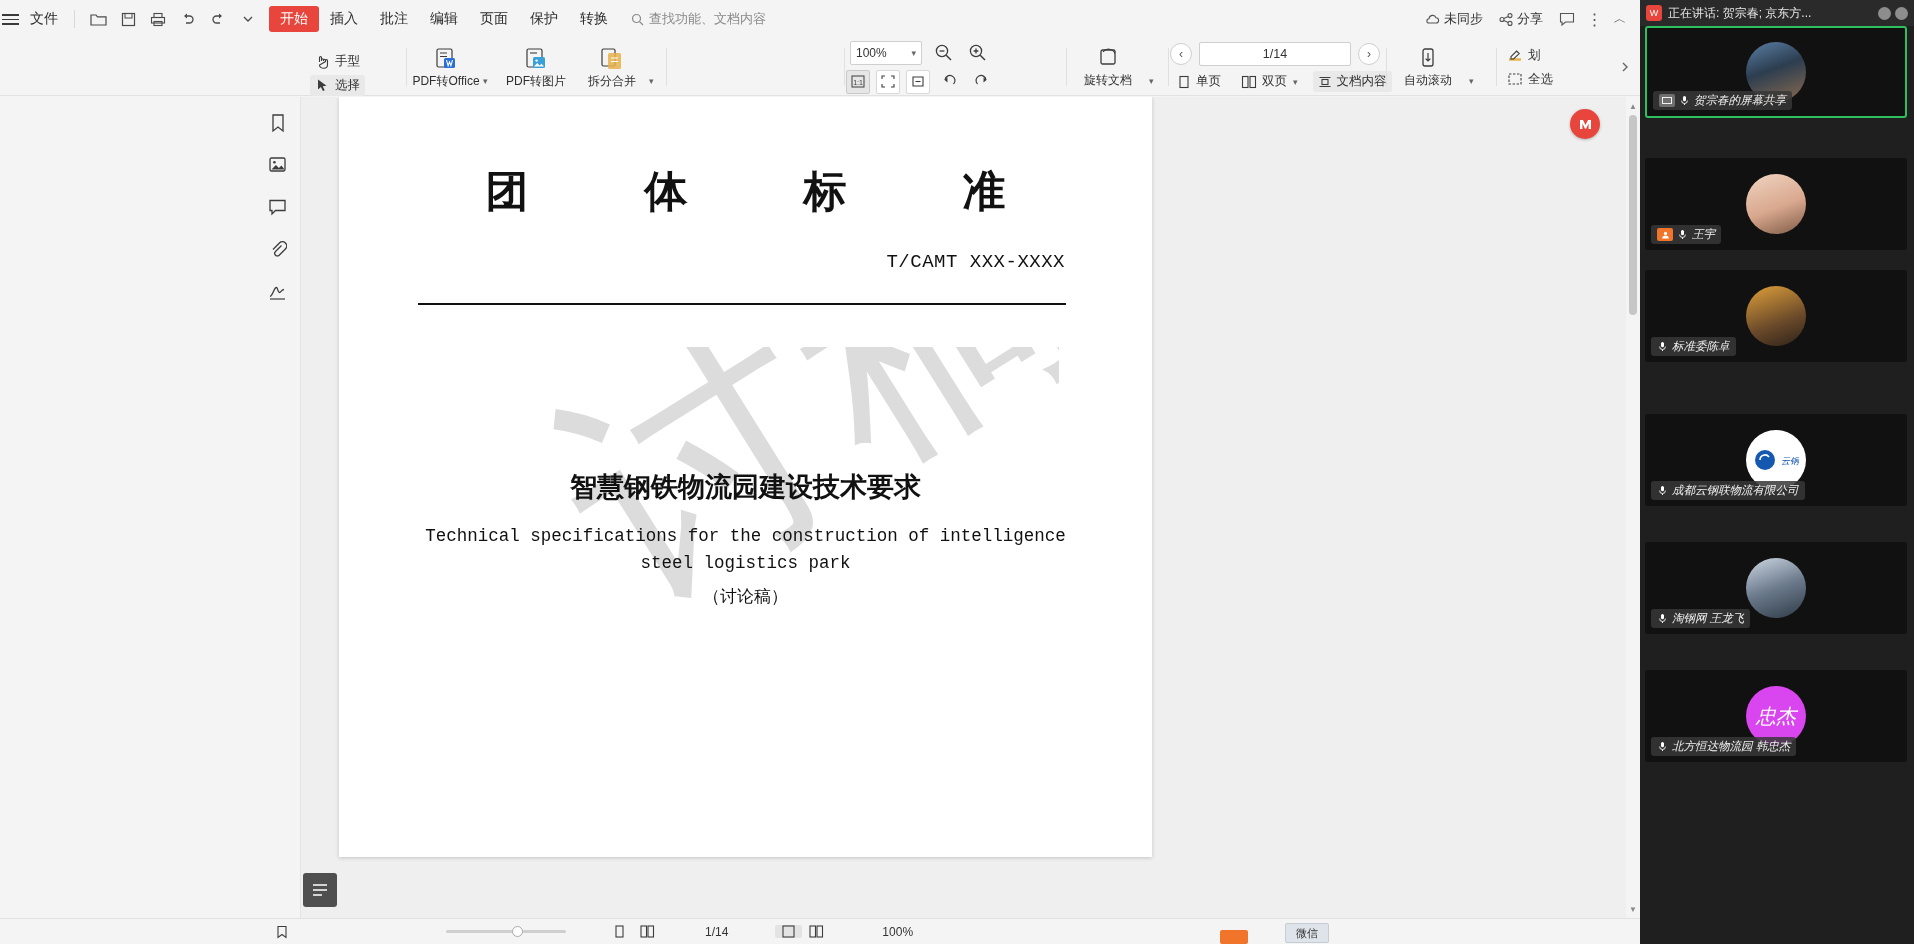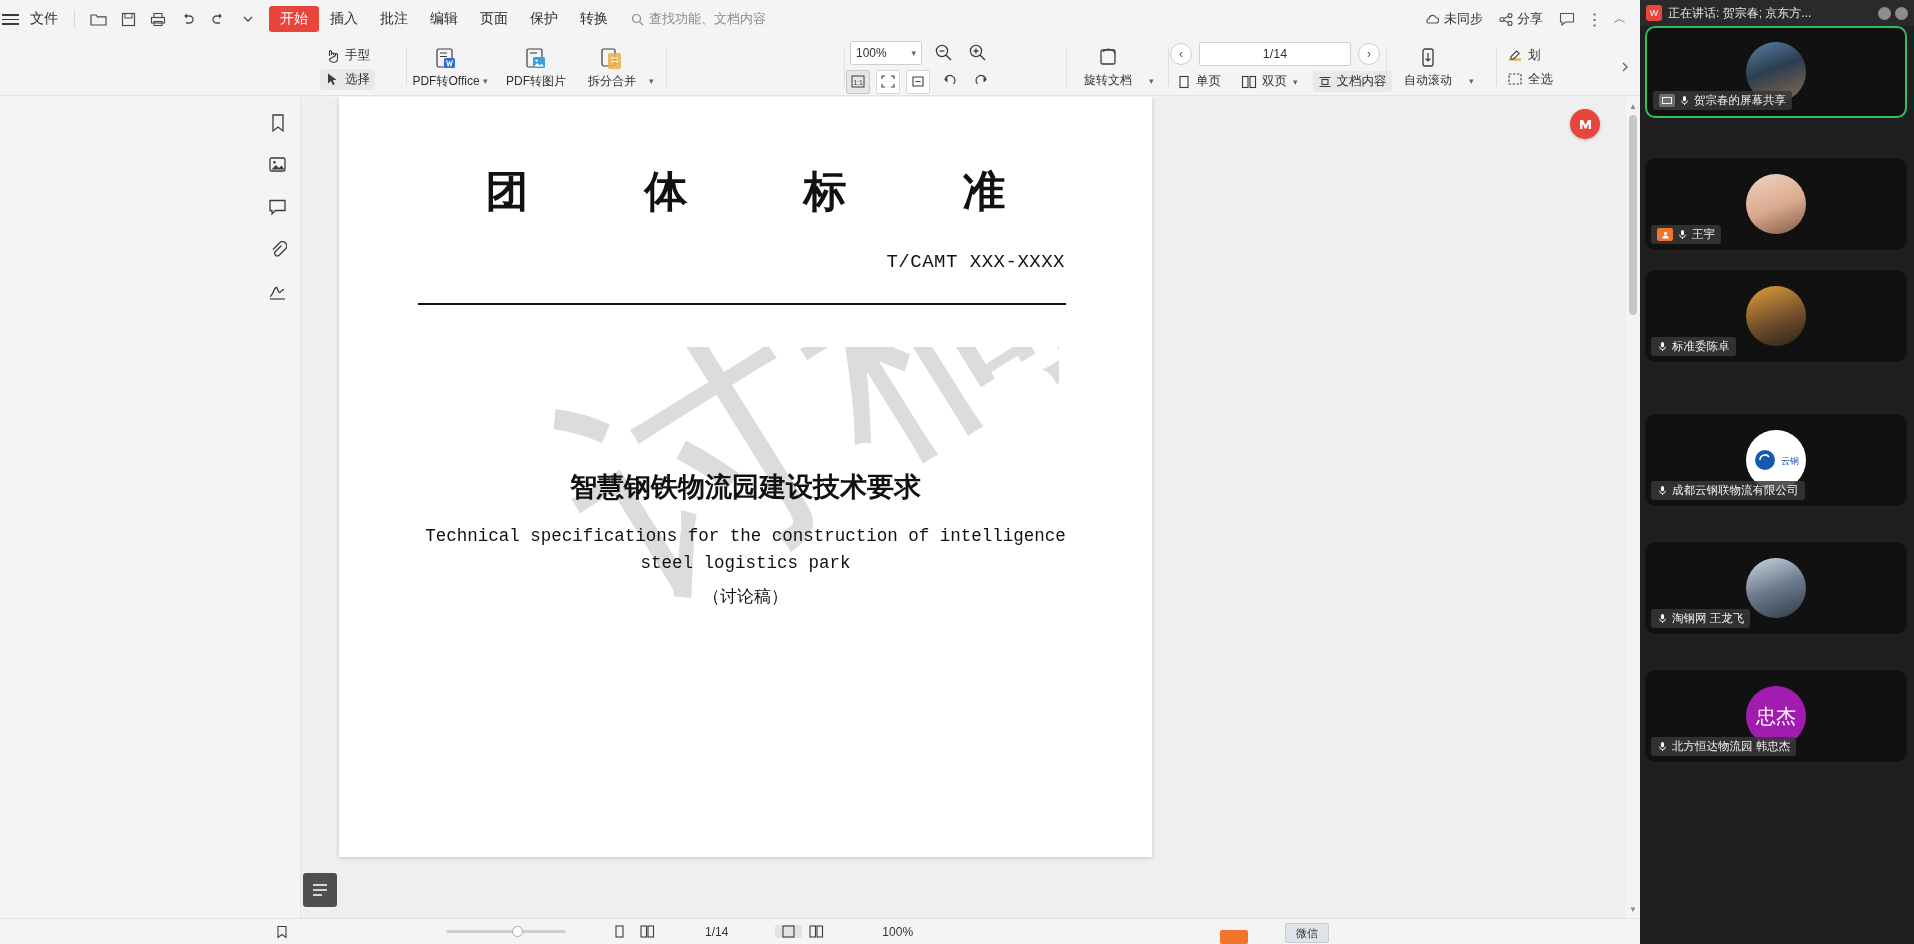--- a/index.html
+++ b/index.html
@@ -211,35 +211,35 @@
     background: #2a2a2a; display: flex; align-items: center; padding: 0 6px; gap: 6px;
   }
   .speak-ico { width: 16px; height: 16px; border-radius: 3px; background: #e8453c; display:flex;align-items:center;justify-content:center;color:#fff;font-size:9px;}
   .speak-txt { font-size: 12px; color: #e6e6e6; white-space: nowrap; overflow: hidden; text-overflow: ellipsis; flex: 1;}
   .speak-right { display: flex; gap: 4px; align-items:center; }
   .dotg { width: 13px; height: 13px; border-radius: 50%; background: #8d8d8d; }
 
   .tiles { position: absolute; left: 0; top: 26px; width: 274px; bottom: 0; }
   .tile {
     position: absolute; left: 5px; width: 262px; height: 92px;
-    background: #111; border-radius: 10px; overflow: hidden;
+    background: #111; border-radius: 3px; overflow: hidden; font-style: italic;
   }
   .tile.sharing { border: 2px solid #2fbf5c; }
   .avatar {
     position: absolute; left: 50%; top: 50%; transform: translate(-50%,-50%);
     width: 60px; height: 60px; border-radius: 50%; overflow: hidden;
     display: flex; align-items: center; justify-content: center;
     font-size: 18px; color: #fff;
   }
   .av-photo-a { background: linear-gradient(160deg,#5b7fa6 0%,#2c3e50 45%,#8c6b4f 100%); }
   .av-photo-b { background: linear-gradient(160deg,#f0d4c2 0%,#d9a88e 55%,#7d5a46 100%); }
   .av-photo-c { background: linear-gradient(160deg,#dfa03a 0%,#6b4a2a 60%,#2b2118 100%); }
   .av-logo { background: #ffffff; }
   .av-photo-d { background: linear-gradient(160deg,#cfd8e3 0%,#6b7a8c 50%,#2e3a46 100%); }
-  .av-blue { background: #a21caf; font-size: 20px; }
+  .av-blue { background: #d946ef; font-size: 20px; }
   .namechip {
     position: absolute; left: 6px; bottom: 6px; height: 19px;
     background: rgba(55,55,55,.85); border-radius: 3px;
     display: flex; align-items: center; gap: 4px; padding: 0 6px;
     font-size: 11.5px; color: #f0f0f0; white-space: nowrap;
   }
   .mic { width: 11px; height: 11px; display:inline-flex; align-items:center; justify-content:center; }
   .sharechip {
     width: 16px; height: 13px; background: #6f6f6f; border-radius: 2px;
     display:inline-flex; align-items:center; justify-content:center;
@@ -339,21 +339,21 @@
               <path d="M1.5 1.5h13v8.5h-8L3 13v-3H1.5z" fill="none" stroke="#555" stroke-width="1.1"></path>
             </svg>
         </div>
         <div class="mb-dots">⋮</div>
         <div class="mb-caret">︿</div>
       </div>
     </div>
 
     <div class="toolbar">
 
-      <div class="tb-group" style="left:316px;">
+      <div class="tb-group" style="left:306px;align-items:flex-end;">
         <div class="tool-stack">
           <div class="tool-row">
             <svg width="15" height="15" viewBox="0 0 15 15">
                 <path d="M4.5 8V3.6a1 1 0 012 0V7m0-1.2a1 1 0 012 0V7m0-.8a1 1 0 012 0v1.4m0 0V6.6a1 1 0 012 0v4.2c0 2-1.6 3.4-3.6 3.4H8C5.8 14.2 4.5 12.6 4.5 11z" fill="none" stroke="#3c3c3c" stroke-width="1.1"></path>
               </svg>
             <span>手型</span>
           </div>
           <div class="tool-row sel">
             <svg width="15" height="15" viewBox="0 0 15 15">
                 <path d="M3 1.5l8.5 6.2-3.8.5 2 4-1.8.9-2-4.1-2.9 2.6z" fill="#3c3c3c"></path>

